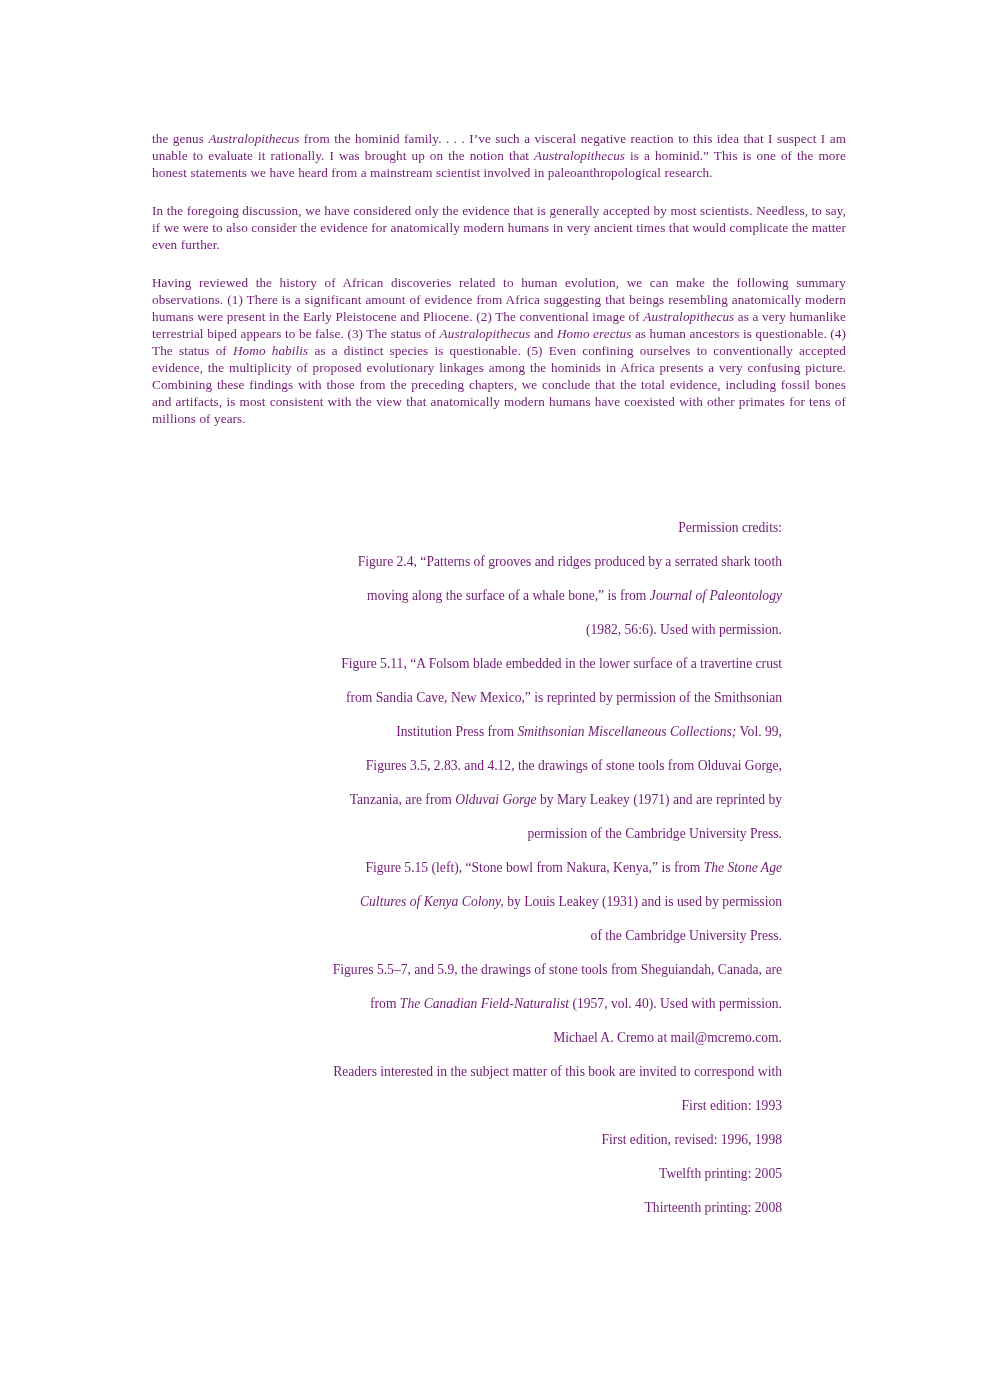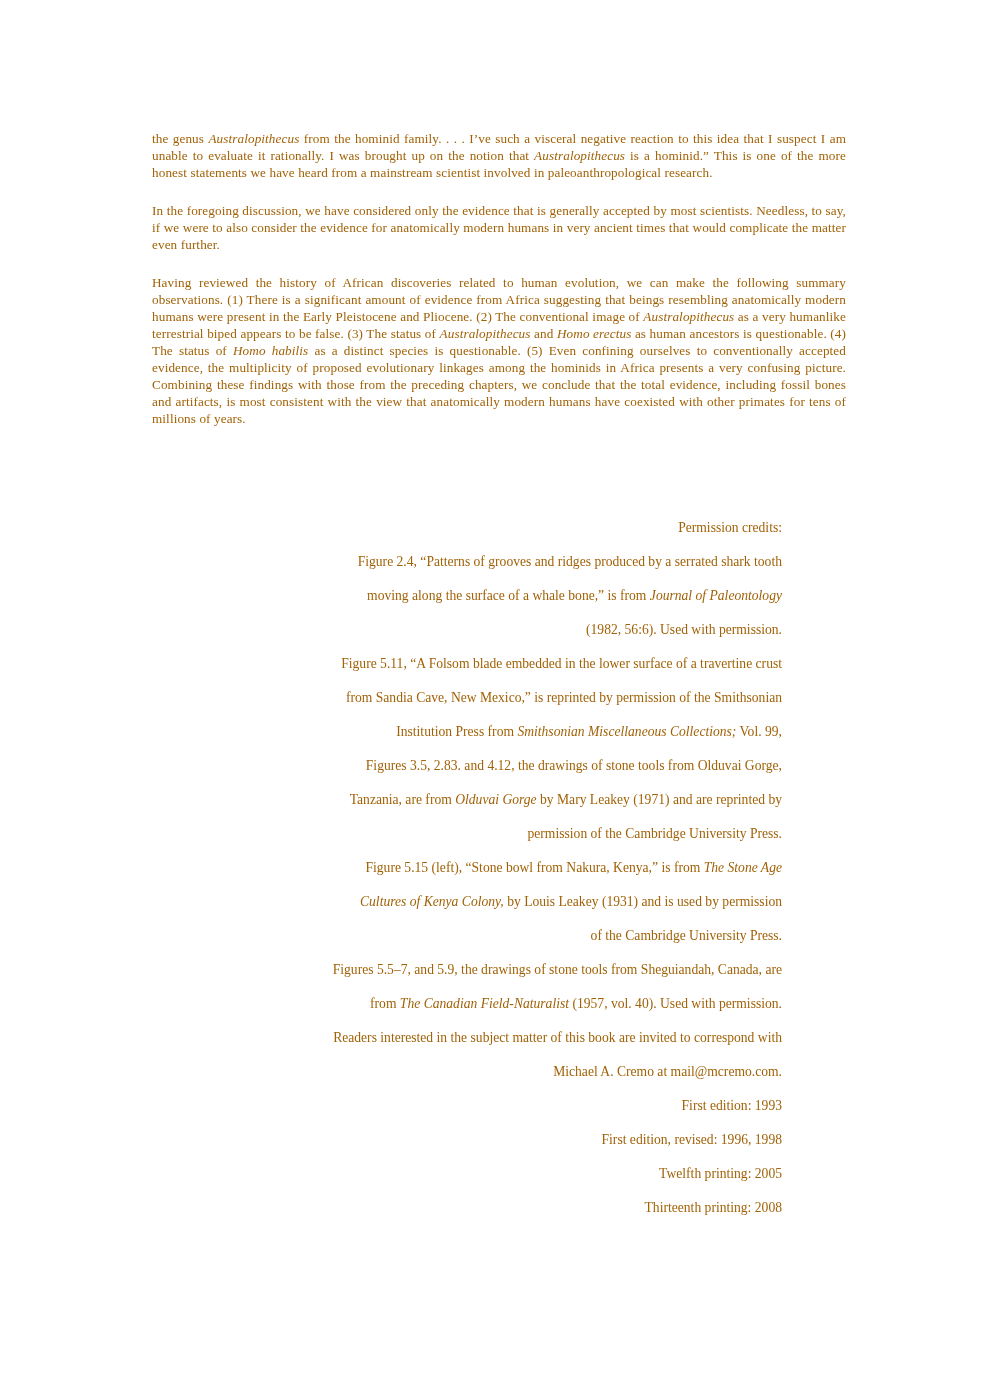--- a/index.html
+++ b/index.html
@@ -5,21 +5,21 @@
   html, body {
     margin: 0;
     padding: 0;
     background: #ffffff;
   }
   .page {
     position: relative;
     width: 1000px;
     height: 1373px;
     background: #ffffff;
-    color: #a16207;
+    color: #701a75;
     font-family: "Liberation Serif", "DejaVu Serif", serif;
     overflow: hidden;
   }
   .main-text {
     position: absolute;
     left: 152px;
     top: 130px;
     width: 694px;
   }
   .para {
@@ -65,21 +65,21 @@
       <div class="credit-line"><span class="rn">from Sandia Cave, New Mexico,” is reprinted by permission of the Smithsonian</span></div>
       <div class="credit-line"><span class="rn">Institution Press from </span><span class="it">Smithsonian Miscellaneous Collections;</span><span class="rn"> Vol. 99,</span></div>
       <div class="credit-line"><span class="rn">Figures 3.5, 2.83. and 4.12, the drawings of stone tools from Olduvai Gorge,</span></div>
       <div class="credit-line"><span class="rn">Tanzania, are from </span><span class="it">Olduvai Gorge</span><span class="rn"> by Mary Leakey (1971) and are reprinted by</span></div>
       <div class="credit-line"><span class="rn">permission of the Cambridge University Press.</span></div>
       <div class="credit-line"><span class="rn">Figure 5.15 (left), “Stone bowl from Nakura, Kenya,” is from </span><span class="it">The Stone Age</span></div>
       <div class="credit-line"><span class="it">Cultures of Kenya Colony,</span><span class="rn"> by Louis Leakey (1931) and is used by permission</span></div>
       <div class="credit-line"><span class="rn">of the Cambridge University Press.</span></div>
       <div class="credit-line"><span class="rn">Figures 5.5–7, and 5.9, the drawings of stone tools from Sheguiandah, Canada, are</span></div>
       <div class="credit-line"><span class="rn">from </span><span class="it">The Canadian Field-Naturalist</span><span class="rn"> (1957, vol. 40). Used with permission.</span></div>
+      <div class="credit-line"><span class="rn">Michael A. Cremo at mail@mcremo.com.</span></div>
       <div class="credit-line"><span class="rn">Readers interested in the subject matter of this book are invited to correspond with</span></div>
-      <div class="credit-line"><span class="rn">Michael A. Cremo at mail@mcremo.com.</span></div>
       <div class="credit-line"><span class="rn">First edition: 1993</span></div>
       <div class="credit-line"><span class="rn">First edition, revised: 1996, 1998</span></div>
       <div class="credit-line"><span class="rn">Twelfth printing: 2005</span></div>
       <div class="credit-line"><span class="rn">Thirteenth printing: 2008</span></div>
     </div>
 
 </div>
 
 </body></html>

